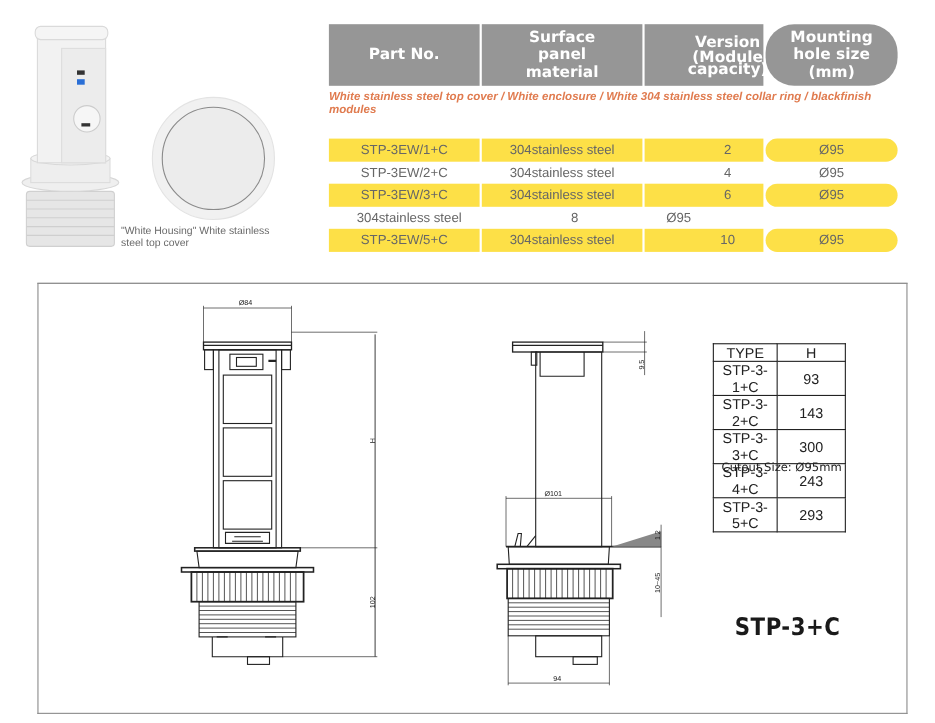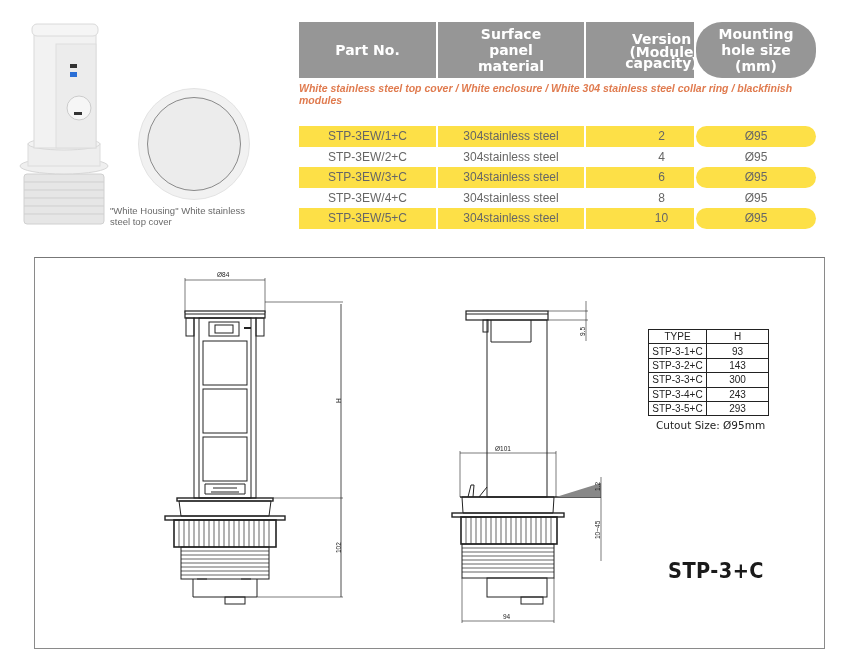--- a/index.html
+++ b/index.html
@@ -29,21 +29,21 @@
   .spec-row { display: flex; height: 20.5px; }
   .spec-row .td { height: 20.5px; font-size: 12px; color: #666; display: flex; align-items: center; justify-content: center;
     margin-right: 2px; }
   .spec-row .td:last-child { margin-right: 0; }
   .spec-row.alt .td { background: #fde047; }
 
   
   .drawing { position: absolute; left: 34px; top: 257px; width: 791px; height: 392px; border: 1px solid #8a8a8a; border-top-color: #777; }
   .drawing svg { position: absolute; left: 0; top: 0; }
 
-  .type-table { position: absolute; left: 648px; top: 329px; border-collapse: collapse; font-size: 10px; color: #222; }
+  .type-table { position: absolute; left: 648px; top: 312px; border-collapse: collapse; font-size: 13px; color: #222; }
   .type-table td, .type-table th { border: 1px solid #222; height: 14.4px; text-align: center; font-weight: normal; }
   .type-table .tc1 { width: 58px; }
   .type-table .tc2 { width: 62px; }
   .cutout { position: absolute; left: 656px; top: 419px; font-size: 10.5px; color: #222; font-family: "DejaVu Sans", sans-serif; }
   .model-name { position: absolute; left: 668px; top: 558px; font-size: 22px; font-weight: bold; color: #1a1a1a;
     font-family: "DejaVu Sans", sans-serif; letter-spacing: 0.5px; transform: scaleX(0.88); transform-origin: left; }
 </style>
 </head>
 <body>
 
@@ -108,21 +108,20 @@
     <div class="td c3">4</div>
     <div class="td c4">Ø95</div>
   </div>
   <div class="spec-row alt">
     <div class="td c1">STP-3EW/3+C</div>
     <div class="td c2">304stainless steel</div>
     <div class="td c3">6</div>
     <div class="td c4">Ø95</div>
   </div>
   <div class="spec-row">
-    <div class="td c1">STP-3EW/4+C</div>
     <div class="td c2">304stainless steel</div>
     <div class="td c3">8</div>
     <div class="td c4">Ø95</div>
   </div>
   <div class="spec-row alt">
     <div class="td c1">STP-3EW/5+C</div>
     <div class="td c2">304stainless steel</div>
     <div class="td c3">10</div>
     <div class="td c4">Ø95</div>
   </div>

